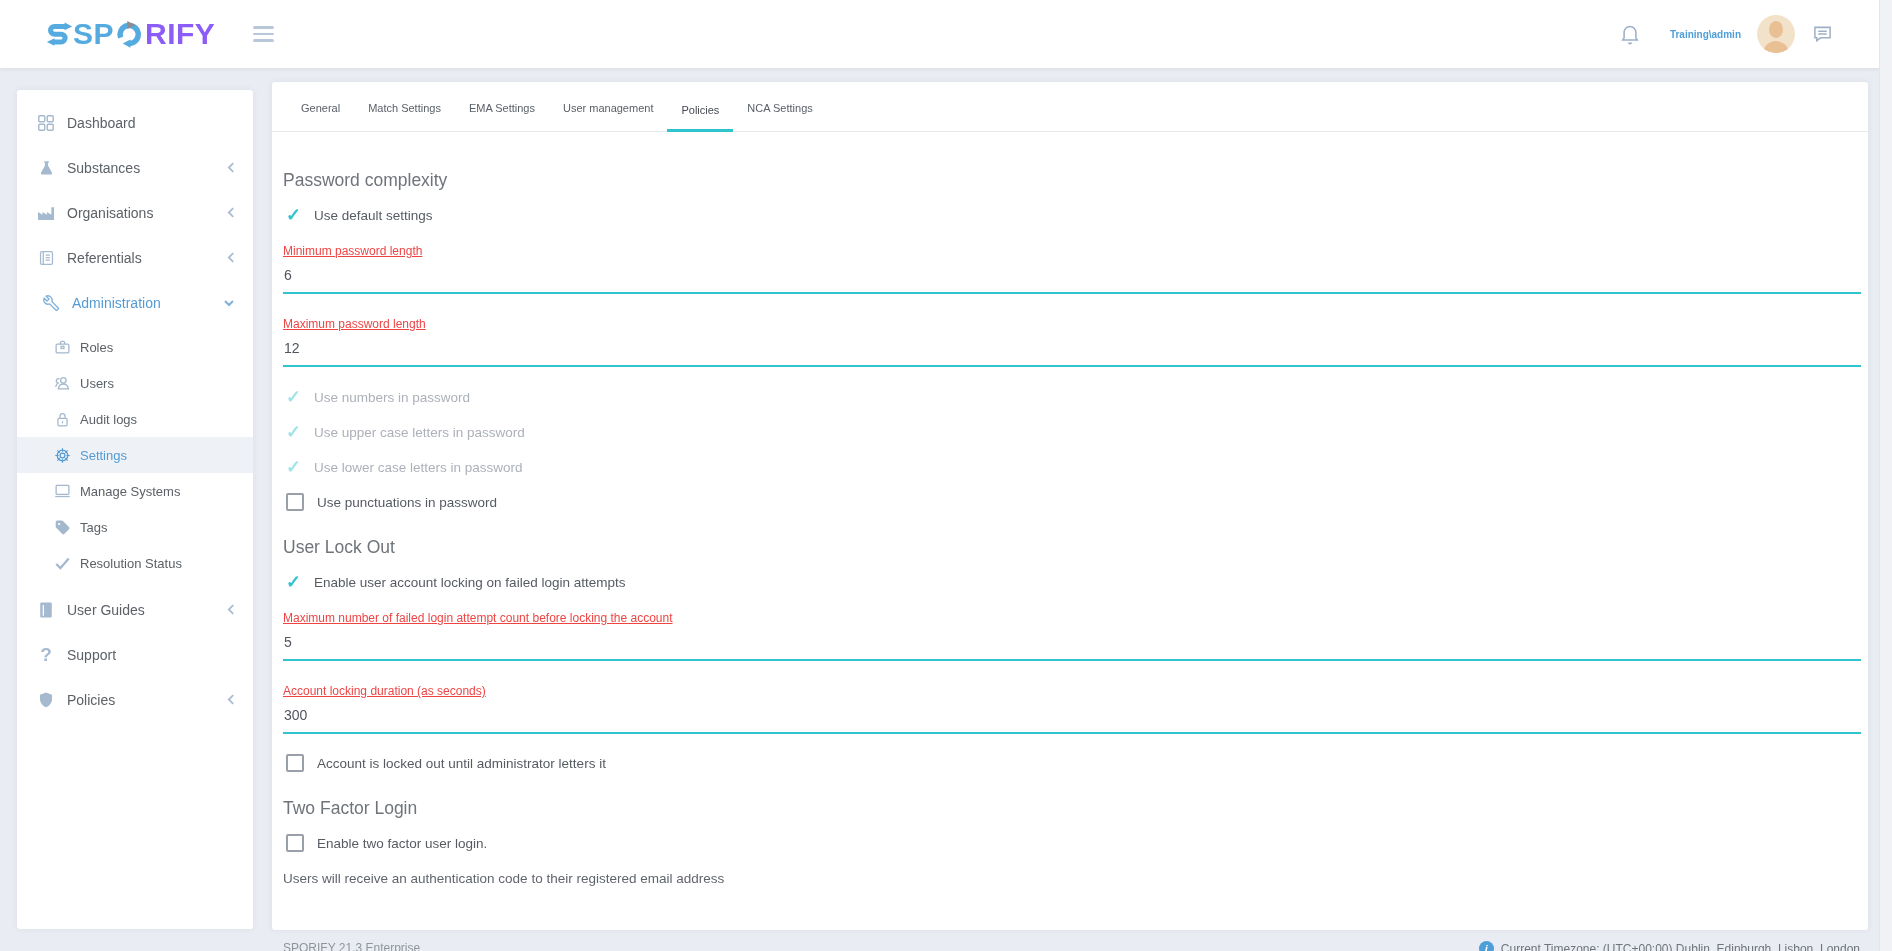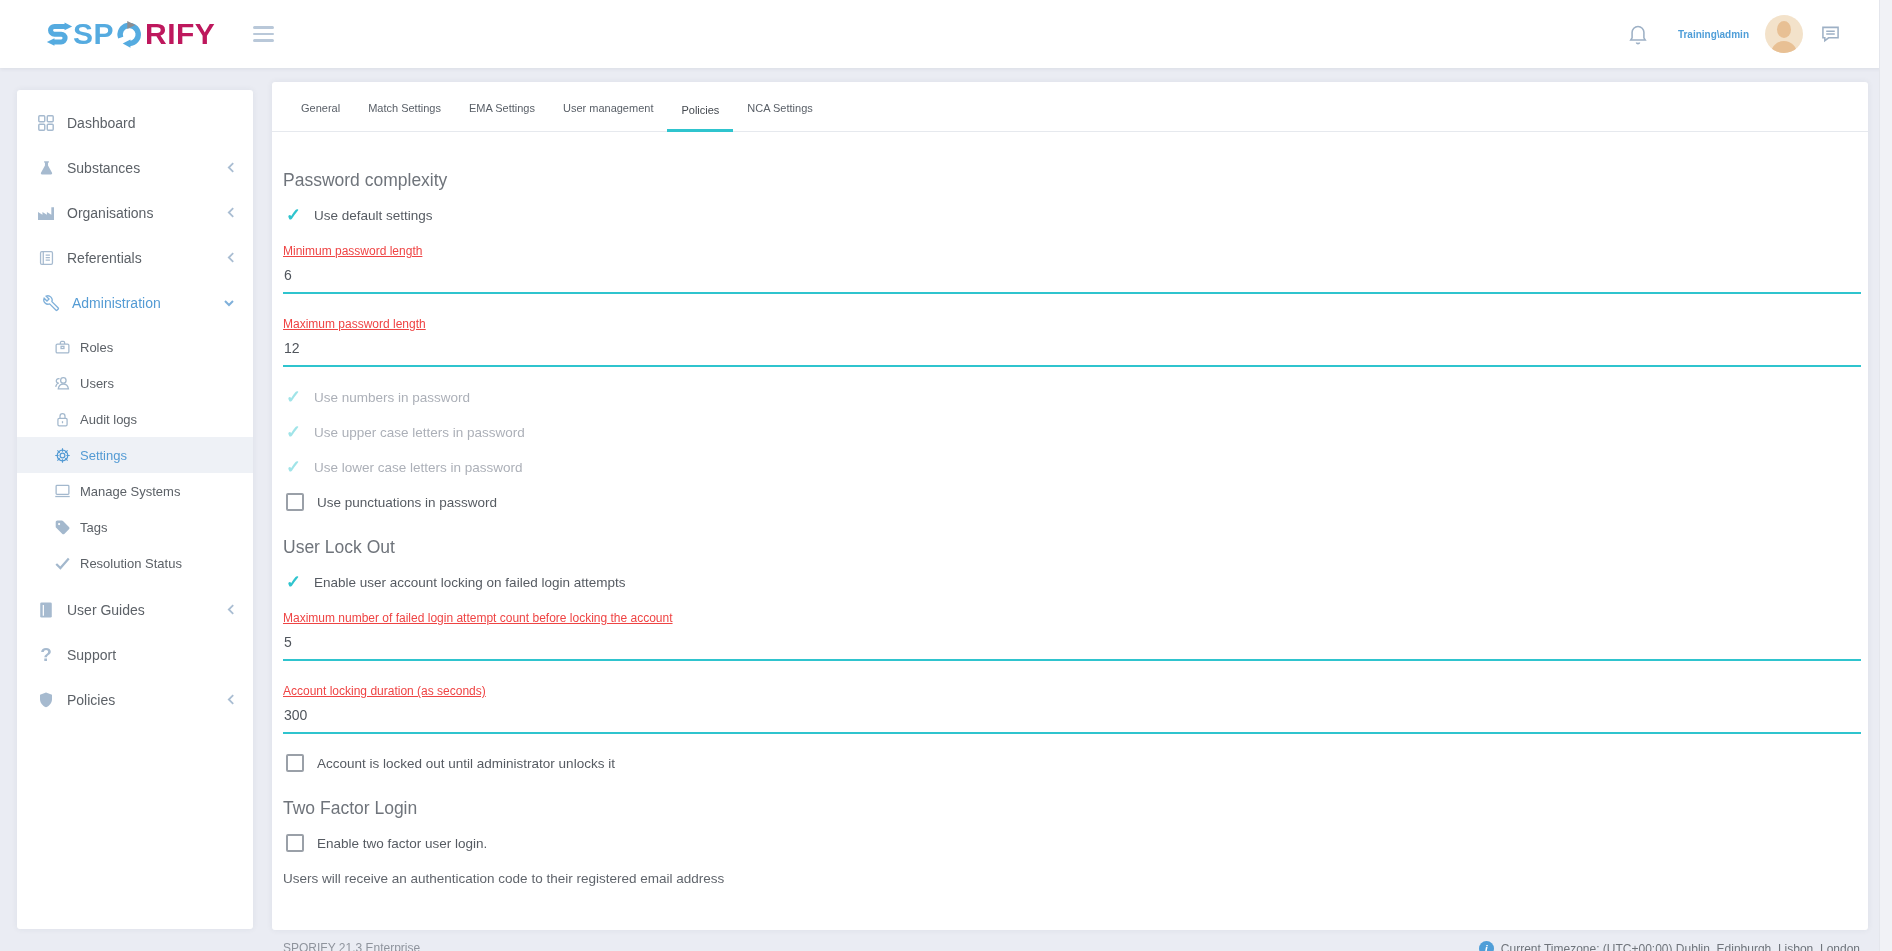--- a/index.html
+++ b/index.html
@@ -1,26 +1,26 @@
 <!DOCTYPE html>
 <html><head>
 <meta charset="utf-8">
 <style>
   html,body{margin:0;padding:0;}
   body{width:1892px;height:951px;overflow:hidden;background:#eaecf3;
        font-family:"Liberation Sans",sans-serif;position:relative;}
   .page{position:relative;width:1892px;height:951px;}
 
   
-  .header{position:absolute;top:0;left:0;right:0;height:68px;background:#fff;
+  .header{position:absolute;top:0;left:0;right:8px;height:68px;background:#fff;
           box-shadow:0 1px 4px rgba(40,50,70,.08);display:flex;align-items:center;z-index:5;}
   .logo{margin-left:46px;display:flex;align-items:center;font-weight:800;font-size:30px;
         letter-spacing:.5px;line-height:1;user-select:none;}
   .logo .lg-blue{color:#55abe0;}
-  .logo .lg-gray{color:#be185d;}
+  .logo .lg-gray{color:#8b5cf6;}
   .logo svg{display:block;}
   .hamburger{margin-left:38px;display:flex;flex-direction:column;gap:4px;cursor:pointer;}
   .hamburger span{width:21px;height:2.5px;background:#b9c8d9;border-radius:2px;}
   .header-right{margin-left:auto;display:flex;align-items:center;margin-right:52px;}
   .bell{color:#9db0c5;margin-right:30px;cursor:pointer;display:flex;}
   .username{color:#4f9ed8;font-weight:700;font-size:10px;margin-right:16px;cursor:pointer;}
   .avatar{width:38px;height:38px;border-radius:50%;background:#f3e2ca;position:relative;
           overflow:hidden;margin-right:18px;cursor:pointer;}
   .avatar::before{content:"";position:absolute;width:14px;height:17px;background:#e8c094;
           border-radius:50%;top:6px;left:12px;}
@@ -371,21 +371,21 @@
         <input type="text" value="5" style="">
       </div>
 
       <div class="field">
         <div class="flabel">Account locking duration (as seconds)</div>
         <input type="text" value="300" style="">
       </div>
 
       <div class="checkrow">
         <span class="box"></span>
-        <span class="clabel">Account is locked out until administrator unlocks it</span>
+        <span class="clabel">Account is locked out until administrator letters it</span>
       </div>
 
       <div class="sec-title">Two Factor Login</div>
 
       <div class="checkrow">
         <span class="box"></span>
         <span class="clabel">Enable two factor user login.</span>
       </div>
 
       <div class="help">Users will receive an authentication code to their registered email address</div>

